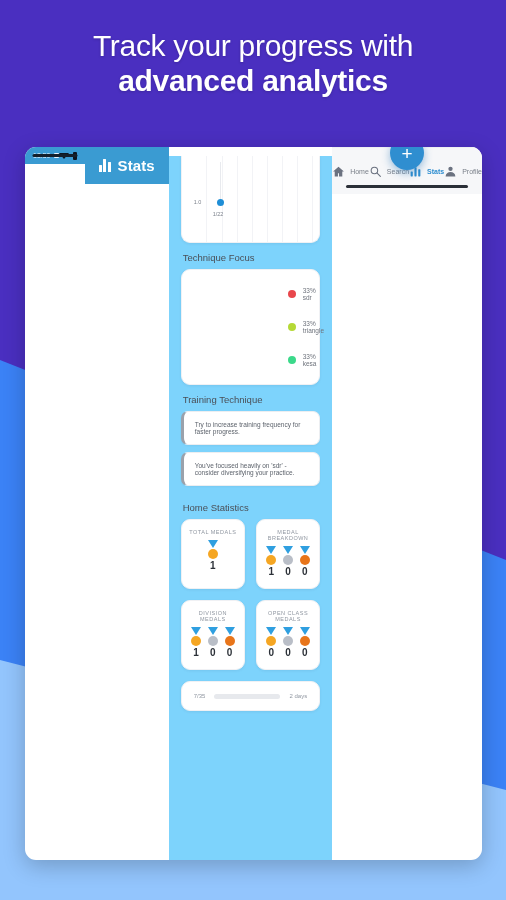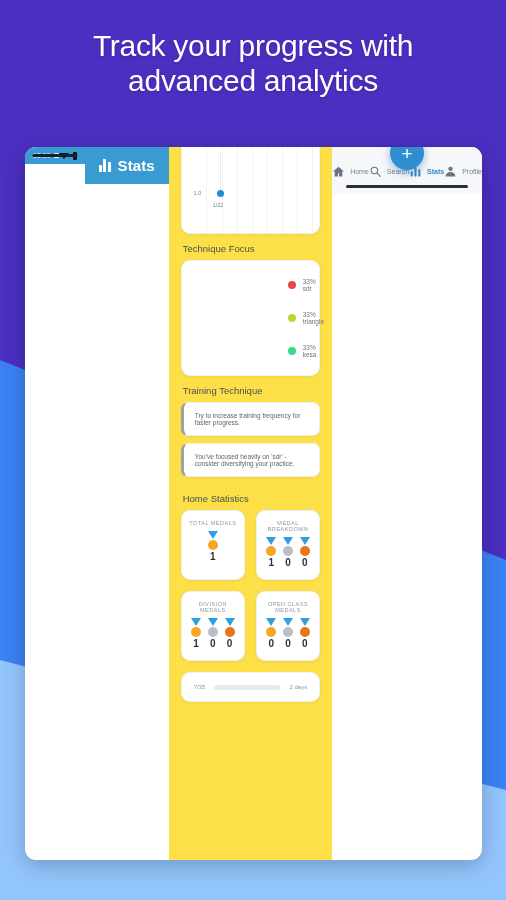--- a/index.html
+++ b/index.html
@@ -13,21 +13,21 @@
   
   #bg { position:absolute; inset:0; z-index:0; }
 
   
   .headline {
     position:absolute; top:28px; left:0; width:100%;
     text-align:center; z-index:3; color:#ffffff;
     text-shadow:0 1px 3px rgba(0,0,0,.18);
   }
   .headline .l1 { font-size:30px; font-weight:400; letter-spacing:-.3px; line-height:1.18; display:block; }
-  .headline .l2 { font-size:30px; font-weight:normal; letter-spacing:-.3px; line-height:1.18; display:block; }
+  .headline .l2 { font-size:30px; font-weight:bold; letter-spacing:-.3px; line-height:1.18; display:block; }
 
   
   .phone {
     position:absolute; left:25px; top:147px;
     width:457px; height:713px;
     background:#ffffff; border-radius:11px; overflow:hidden;
     box-shadow:0 6px 22px rgba(0,0,0,.22);
     z-index:4; display:flex; flex-direction:row;
   }
 
@@ -50,21 +50,21 @@
   
   .appbar {
     height:37px; background:#3a9bd2; color:#fff;
     display:flex; align-items:center; padding:0 14px; gap:7px; flex:none;
   }
   .appbar .title { font-size:15px; font-weight:bold; letter-spacing:.1px; }
   .bars-ico { display:flex; align-items:flex-end; gap:1.5px; height:13px; }
   .bars-ico i { width:3px; background:#fff; border-radius:.5px; display:block; }
 
   
-  .content { flex:1; background:#fde047; overflow:hidden; position:relative; }
+  .content { flex:1; background:#7dd3fc; overflow:hidden; position:relative;margin-top:9px; }
 
   .section-title {
     font-size:9.5px; color:#4a4f57; font-weight:500;
     padding:9px 14px 6px 14px;
   }
   .card {
     background:#fff; border-radius:9px; margin:0 12px;
     box-shadow:0 1px 3px rgba(20,30,60,.07);
     border:1px solid #f0f1f4;
   }

